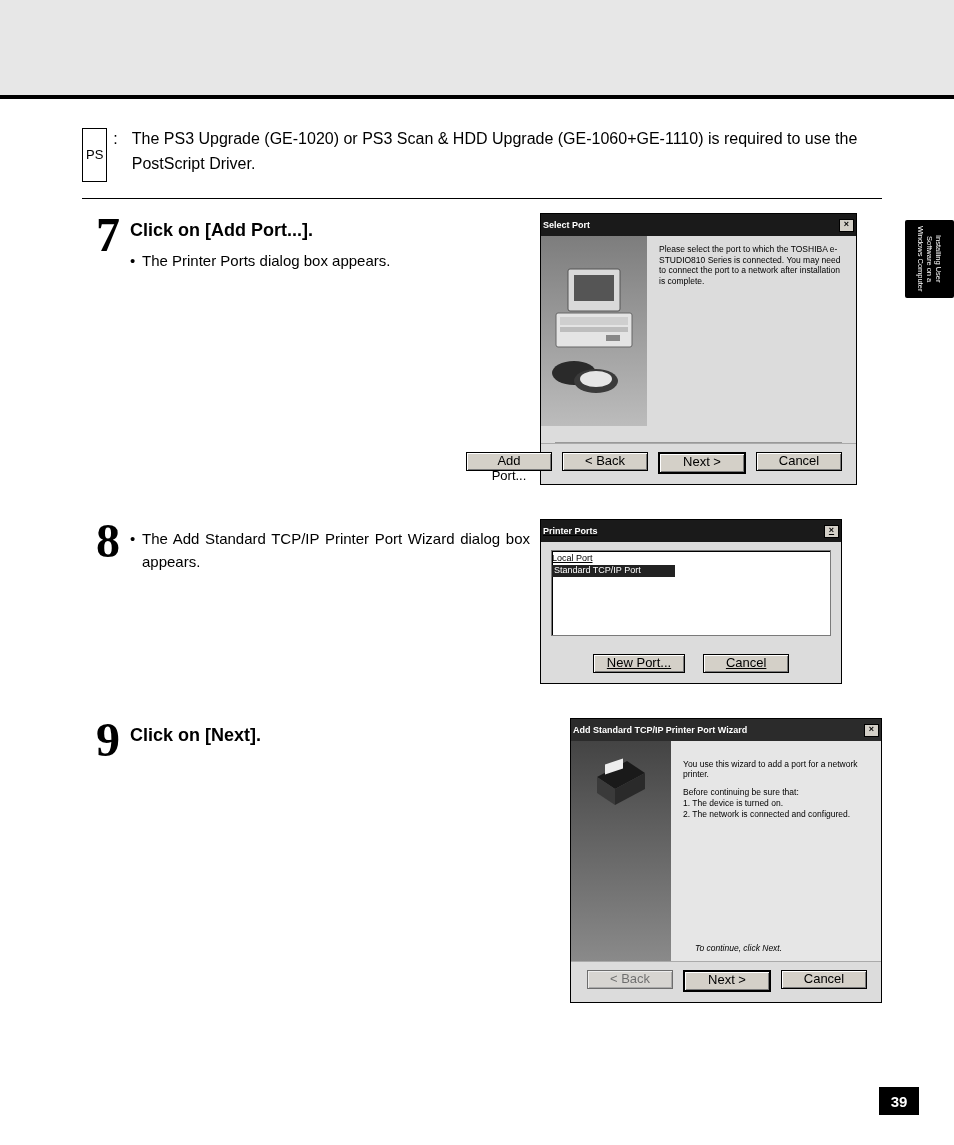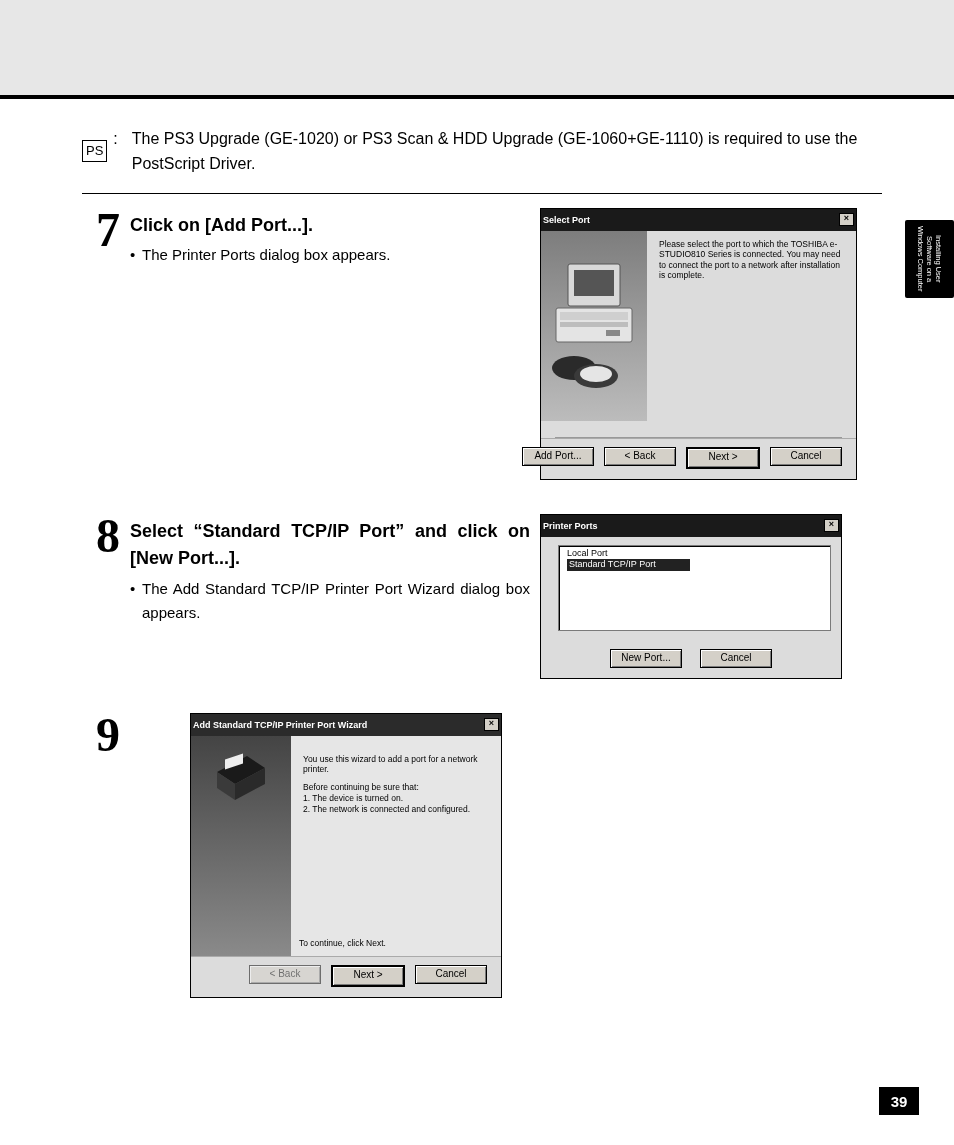--- a/index.html
+++ b/index.html
@@ -1,65 +1,65 @@
 <!DOCTYPE html>
 <html><head>
 <meta charset="utf-8">
 <style>
   html,body{margin:0;padding:0;background:#fff;font-family:Arial,Helvetica,sans-serif;color:#000;}
   .page{width:954px;height:1145px;position:relative;background:#fff;overflow:hidden;}
   .topbar{height:95px;background:#e7e7e7;border-bottom:4px solid #000;}
   .content{padding:28px 72px 0 82px;}
   .ps-row{display:flex;align-items:flex-start;font-size:16px;line-height:1.55;}
-  .ps-box{border:1.5px solid #000;padding:0 3px;font-size:13px;font-family:Arial,Helvetica,sans-serif;display:inline-block;margin-top:13px;}
+  .ps-box{border:1.5px solid #000;padding:16px 3px;font-size:13px;font-family:Arial,Helvetica,sans-serif;display:inline-block;margin-top:1px;}
   .ps-colon{margin:0 14px 0 6px;}
   .ps-text{flex:1;}
   .hr{border:0;border-top:1.2px solid #000;margin:16px 0 10px 0;}
   .step-num{font-family:"Times New Roman",Times,serif;font-weight:700;font-size:48px;line-height:0.9;width:38px;text-align:right;margin-right:10px;}
   .step-text{flex:1;max-width:400px;font-size:15px;line-height:1.55;padding-top:4px;}
   .step-title{font-weight:700;font-size:18px;}
   .bullet{display:flex;margin-top:4px;}
   .bullet-dot{width:12px;}
   .bullet-txt{flex:1;}
   .justify{text-align:justify;}
   .shot{margin-left:10px;}
   
   .win{border:1px solid #000;background:#dcdcdc;font-family:Tahoma,Arial,sans-serif;font-size:9px;color:#000;}
   .titlebar{background:#1a1a1a;color:#fff;height:22px;display:flex;align-items:center;justify-content:space-between;padding:0 2px;font-weight:700;font-size:9px;}
   .titlebar .closebtn{width:13px;height:11px;background:#d4d0c8;border:1px solid #000;color:#000;font-size:9px;line-height:9px;text-align:center;font-weight:700;}
   .titlebar-dark{background:#2b2b2b;justify-content:space-between;}
-  .wbtn{display:inline-block;min-width:58px;height:17px;line-height:15px;font-size:10px;text-align:center;border:1px solid #000;background:#d4d0c8;padding:0 6px;box-shadow:inset 1px 1px 0 #fff,inset -1px -1px 0 #7a7a7a;}
+  .wbtn{display:inline-block;min-width:58px;height:17px;line-height:15px;font-size:13px;text-align:center;border:1px solid #000;background:#d4d0c8;padding:0 13px;box-shadow:inset 1px 1px 0 #fff,inset -1px -1px 0 #7a7a7a;}
   .wbtn.def{border:2px solid #000;height:18px;}
   .btnrow{display:flex;gap:10px;justify-content:flex-end;padding:8px 14px 10px 14px;border-top:1px solid #aaa;}
   .inset-panel{background:#fff;border:1px solid #7a7a7a;box-shadow:inset 1px 1px 0 #000;}
   
   .d7{width:315px;}
   .d7-body{display:flex;padding:0;}
   .d7-left{width:106px;height:190px;background:linear-gradient(#7d7d7d,#bcbcbc);display:flex;align-items:center;justify-content:center;}
   .d7-left svg{display:block;}
   .d7-right{flex:1;padding:8px 12px 6px 12px;}
   .d7-msg{font-size:8.5px;line-height:1.25;}
   .d7-list{margin-top:20px;height:112px;padding:2px 4px;font-size:8.5px;line-height:1.25;overflow:hidden;}
   .d7-list .sel{background:#222;color:#fff;display:inline-block;padding:0 2px;}
   .d7-sep{height:1px;background:#999;margin:16px 14px 0 14px;}
   
-  .d8{width:300px;}
+  .d8{width:300px;text-decoration:underline;}
   .d8-body{padding:8px 10px;}
-  .d8-list{height:80px;padding:2px 8px;font-size:9px;line-height:1.3;margin-left:7px;}
+  .d8-list{height:80px;padding:2px 0;font-size:9px;line-height:1.3;}
   .d8-list .sel{background:#222;color:#fff;display:inline-block;padding:0 34px 0 2px;}
   .d8-btns{display:flex;justify-content:center;gap:18px;padding:10px 0 10px 0;}
   
   .d9{width:310px;}
   .d9-body{display:flex;padding:0;}
   .d9-left{width:100px;height:210px;background:linear-gradient(#444,#8a8a8a);display:flex;align-items:flex-start;justify-content:center;padding-top:10px;}
   .d9-right{flex:1;padding:10px 12px 8px 12px;background:#e6e6e6;position:relative;}
   .d9-title{font-weight:700;font-size:11px;line-height:1.25;}
   .d9-sub{font-size:8.5px;margin-top:8px;}
   .d9-list{font-size:8.5px;margin-top:8px;line-height:1.3;}
-  .d9-cont{font-size:8.5px;position:absolute;bottom:8px;left:8px;}
+  .d9-cont{font-size:8.5px;position:absolute;bottom:8px;left:24px;font-style:italic;}
   
   .sidetab{position:absolute;right:0;top:220px;width:45px;height:70px;background:#000;color:#fff;font-size:7.5px;line-height:1.2;display:flex;align-items:center;justify-content:center;writing-mode:vertical-rl;text-align:center;padding:4px 2px;border-radius:2px;}
   .pagenum{position:absolute;right:35px;bottom:30px;width:40px;height:28px;background:#000;color:#fff;display:flex;align-items:center;justify-content:center;font-weight:700;font-size:15px;}
   
   .block{display:flex;align-items:flex-start;margin-top:34px;}
   .block.first{margin-top:14px;}
 </style>
 </head>
 <body>
 
@@ -118,21 +118,20 @@
             <span class="wbtn def">Next &gt;</span>
             <span class="wbtn">Cancel</span>
           </div>
         </div>
       </div>
     </div>
 
     <div class="block">
       <div class="step-num">8</div>
       <div class="step-text">
-        <div class="step-title justify">Select “Standard TCP/IP Port” and click on [New Port...].</div>
         <div class="bullet">
           <div class="bullet-dot">•</div>
           <div class="bullet-txt justify">The Add Standard TCP/IP Printer Port Wizard dialog box appears.</div>
         </div>
       </div>
       <div class="shot">
         <div class="win d8">
           <div class="titlebar">
             <span>Printer Ports</span>
             <span class="closebtn">×</span>
@@ -146,20 +145,23 @@
           <div class="d8-btns">
             <span class="wbtn">New Port...</span>
             <span class="wbtn">Cancel</span>
           </div>
         </div>
       </div>
     </div>
 
     <div class="block">
       <div class="step-num">9</div>
+      <div class="step-text">
+        <div class="step-title">Click on [Next].</div>
+      </div>
       <div class="shot" style="margin-left:60px">
         <div class="win d9">
           <div class="titlebar titlebar-dark">
             <span>Add Standard TCP/IP Printer Port Wizard</span>
             <span class="closebtn">×</span>
           </div>
           <div class="d9-body">
             <div class="d9-left">
               <svg width="60" height="60" viewBox="0 0 60 60">
                 <polygon points="6,26 36,10 54,22 24,38" fill="#1a1a1a"></polygon>

